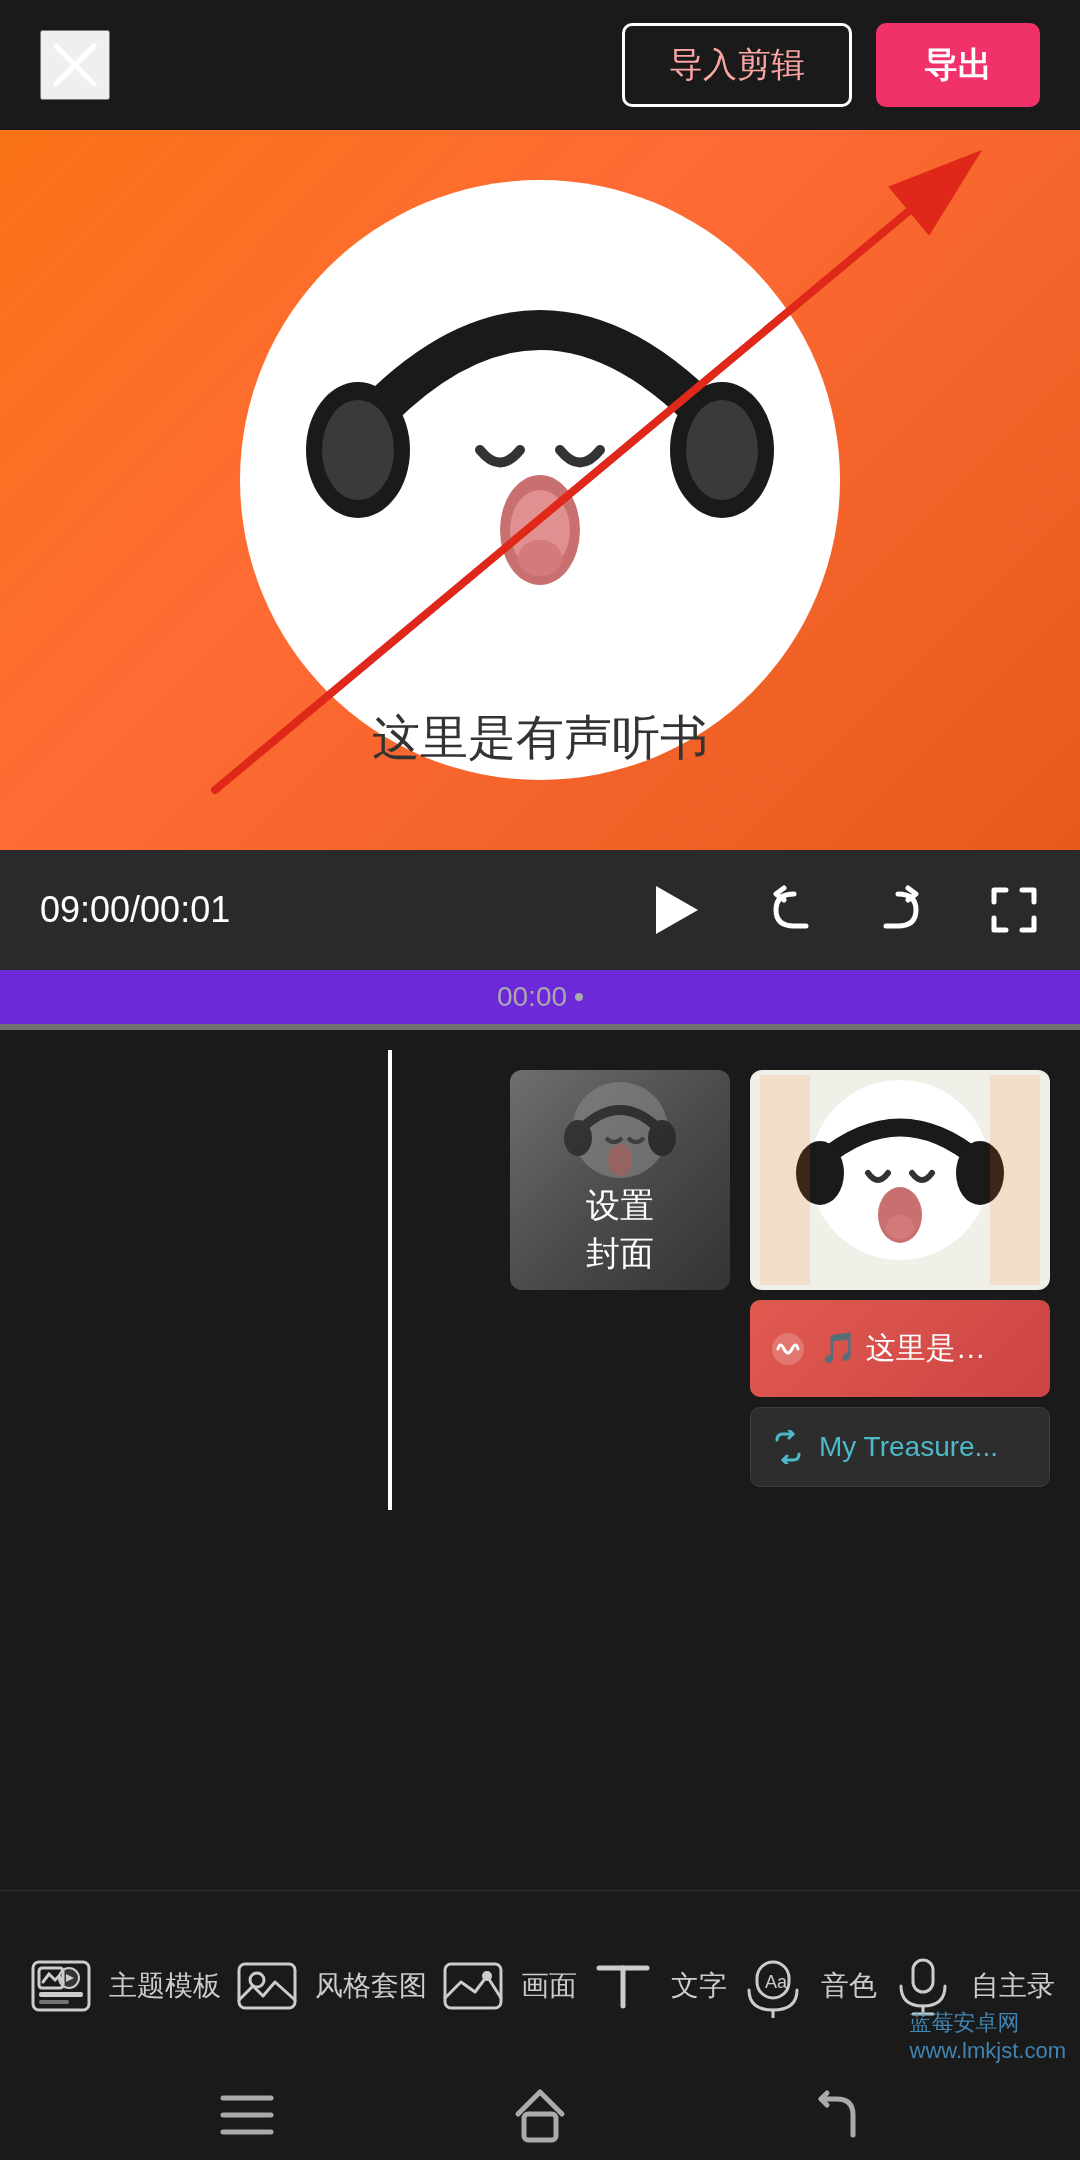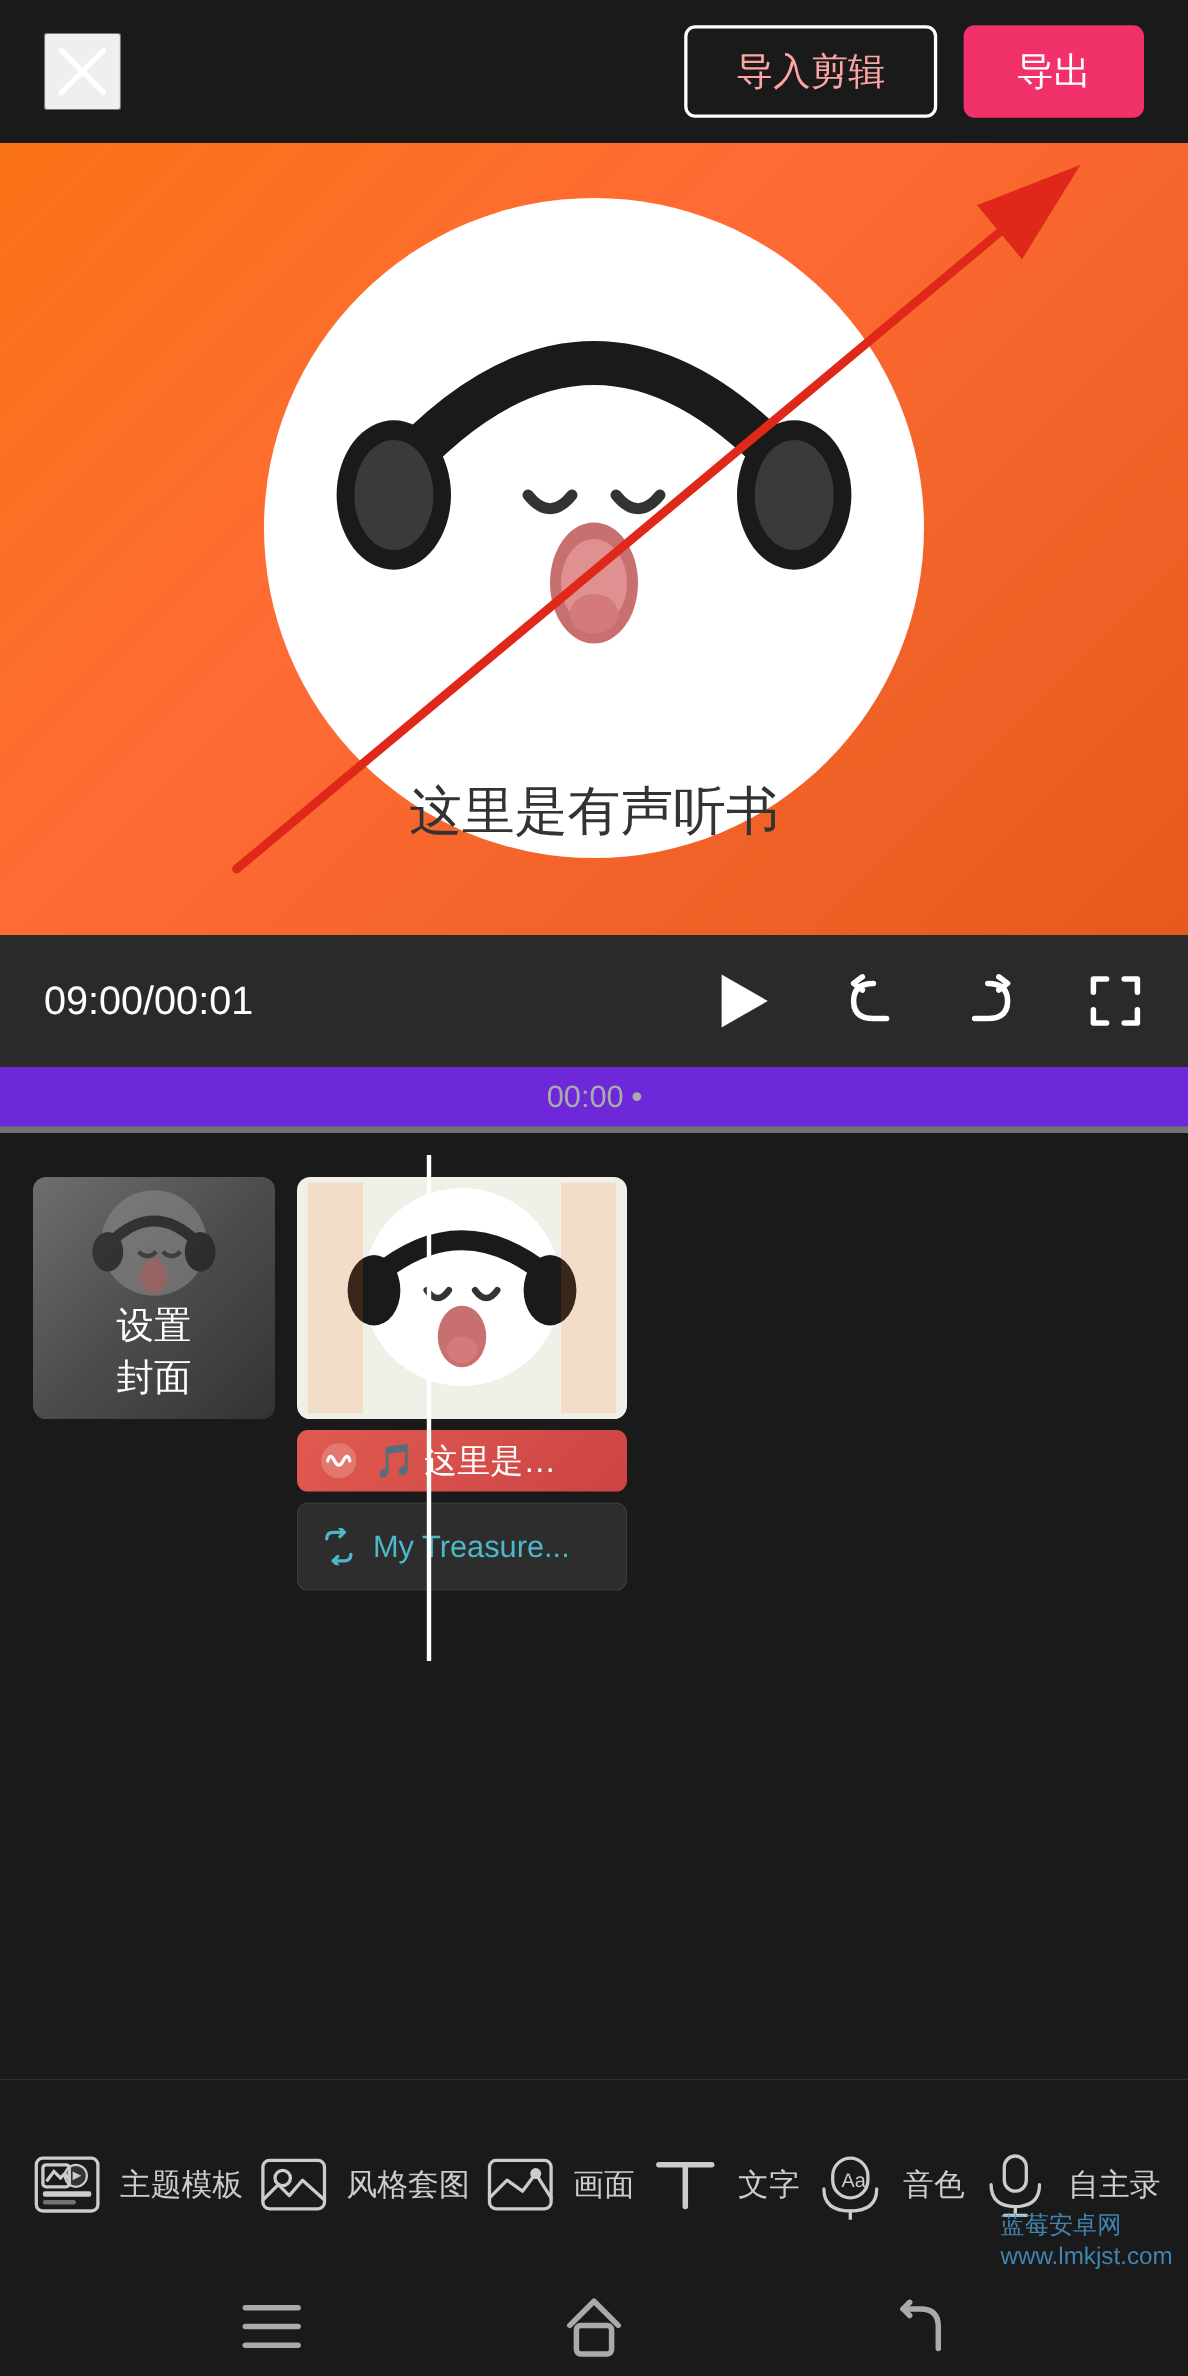--- a/index.html
+++ b/index.html
@@ -45,21 +45,21 @@
       margin-left: 46px;
     }
     .export-btn {
       background: #f0316a;
       border: none;
       color: #ffffff;
       font-size: 34px;
       padding: 16px 48px;
       border-radius: 10px;
       cursor: pointer;
-      font-weight: normal;
+      font-weight: bold;
     }
 
     
     .video-preview {
       width: 1080px;
       height: 720px;
       background: linear-gradient(135deg, #f97316 0%, #ff6b35 40%, #e55a1c 100%);
       position: relative;
       overflow: hidden;
       display: flex;
@@ -142,20 +142,21 @@
       padding: 30px 0;
       position: relative;
       overflow-x: auto;
     }
     .track-row {
       display: flex;
       align-items: flex-start;
       padding: 10px 30px;
       gap: 20px;
       min-height: 160px;
+      justify-content: flex-end;
     }
 
     
     .cover-thumb {
       width: 220px;
       height: 220px;
       background: linear-gradient(135deg, #555 0%, #333 100%);
       border-radius: 12px;
       display: flex;
       flex-direction: column;
@@ -202,21 +203,21 @@
       flex-shrink: 0;
       background: #f0f0e8;
       display: flex;
       align-items: center;
       justify-content: center;
     }
 
     
     .audio-track {
       width: 300px;
-      height: 56px;
+      height: 97px;
       background: linear-gradient(135deg, #e05a50 0%, #cc4444 100%);
       border-radius: 10px;
       display: flex;
       align-items: center;
       padding: 0 20px;
       gap: 14px;
     }
     .audio-track-text {
       color: #ffffff;
       font-size: 30px;

